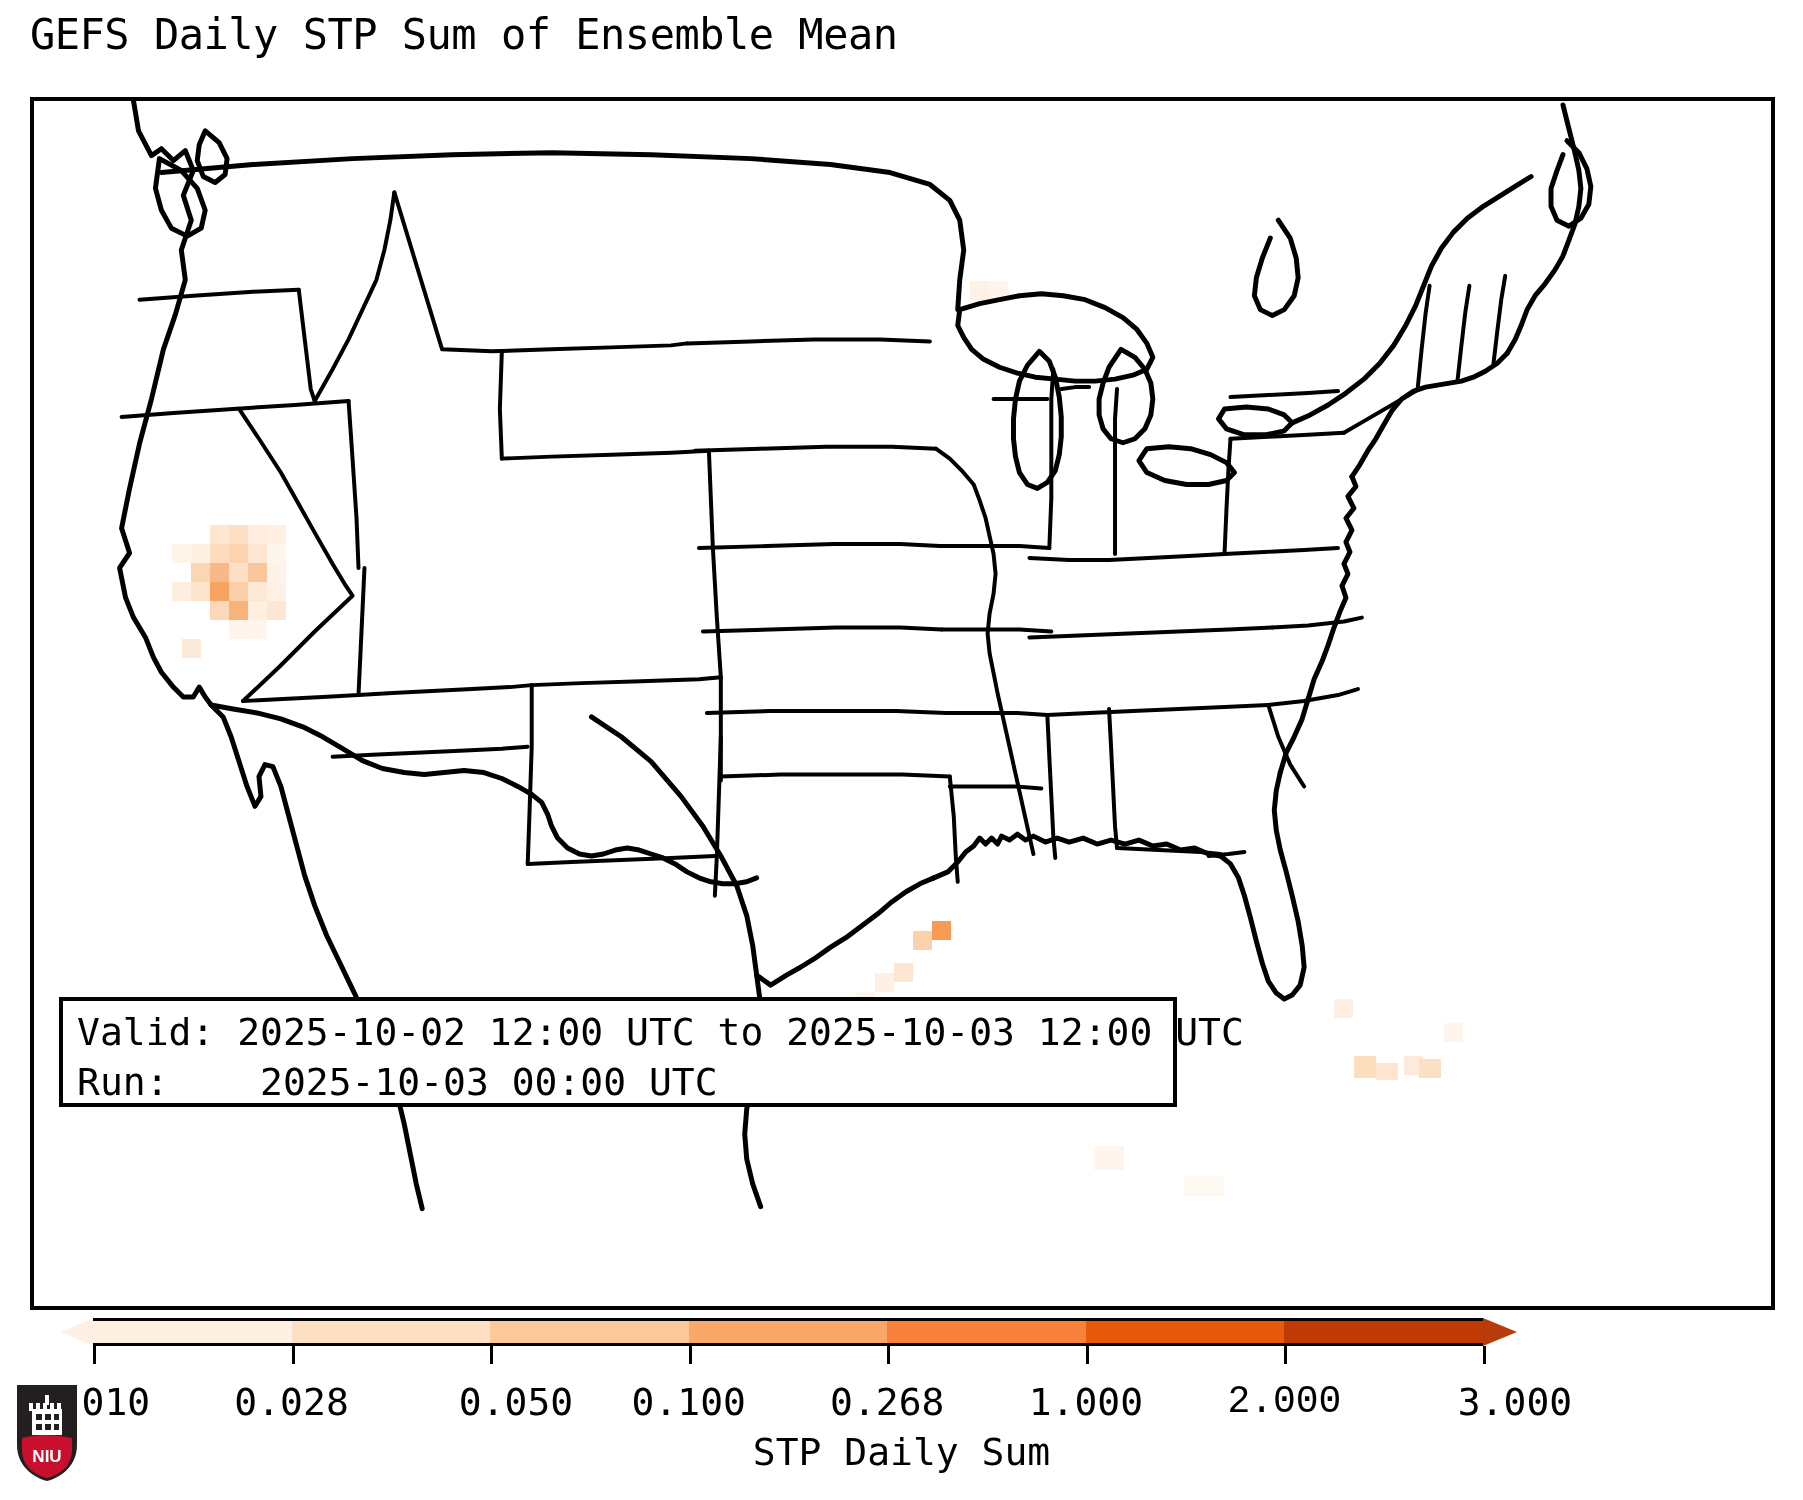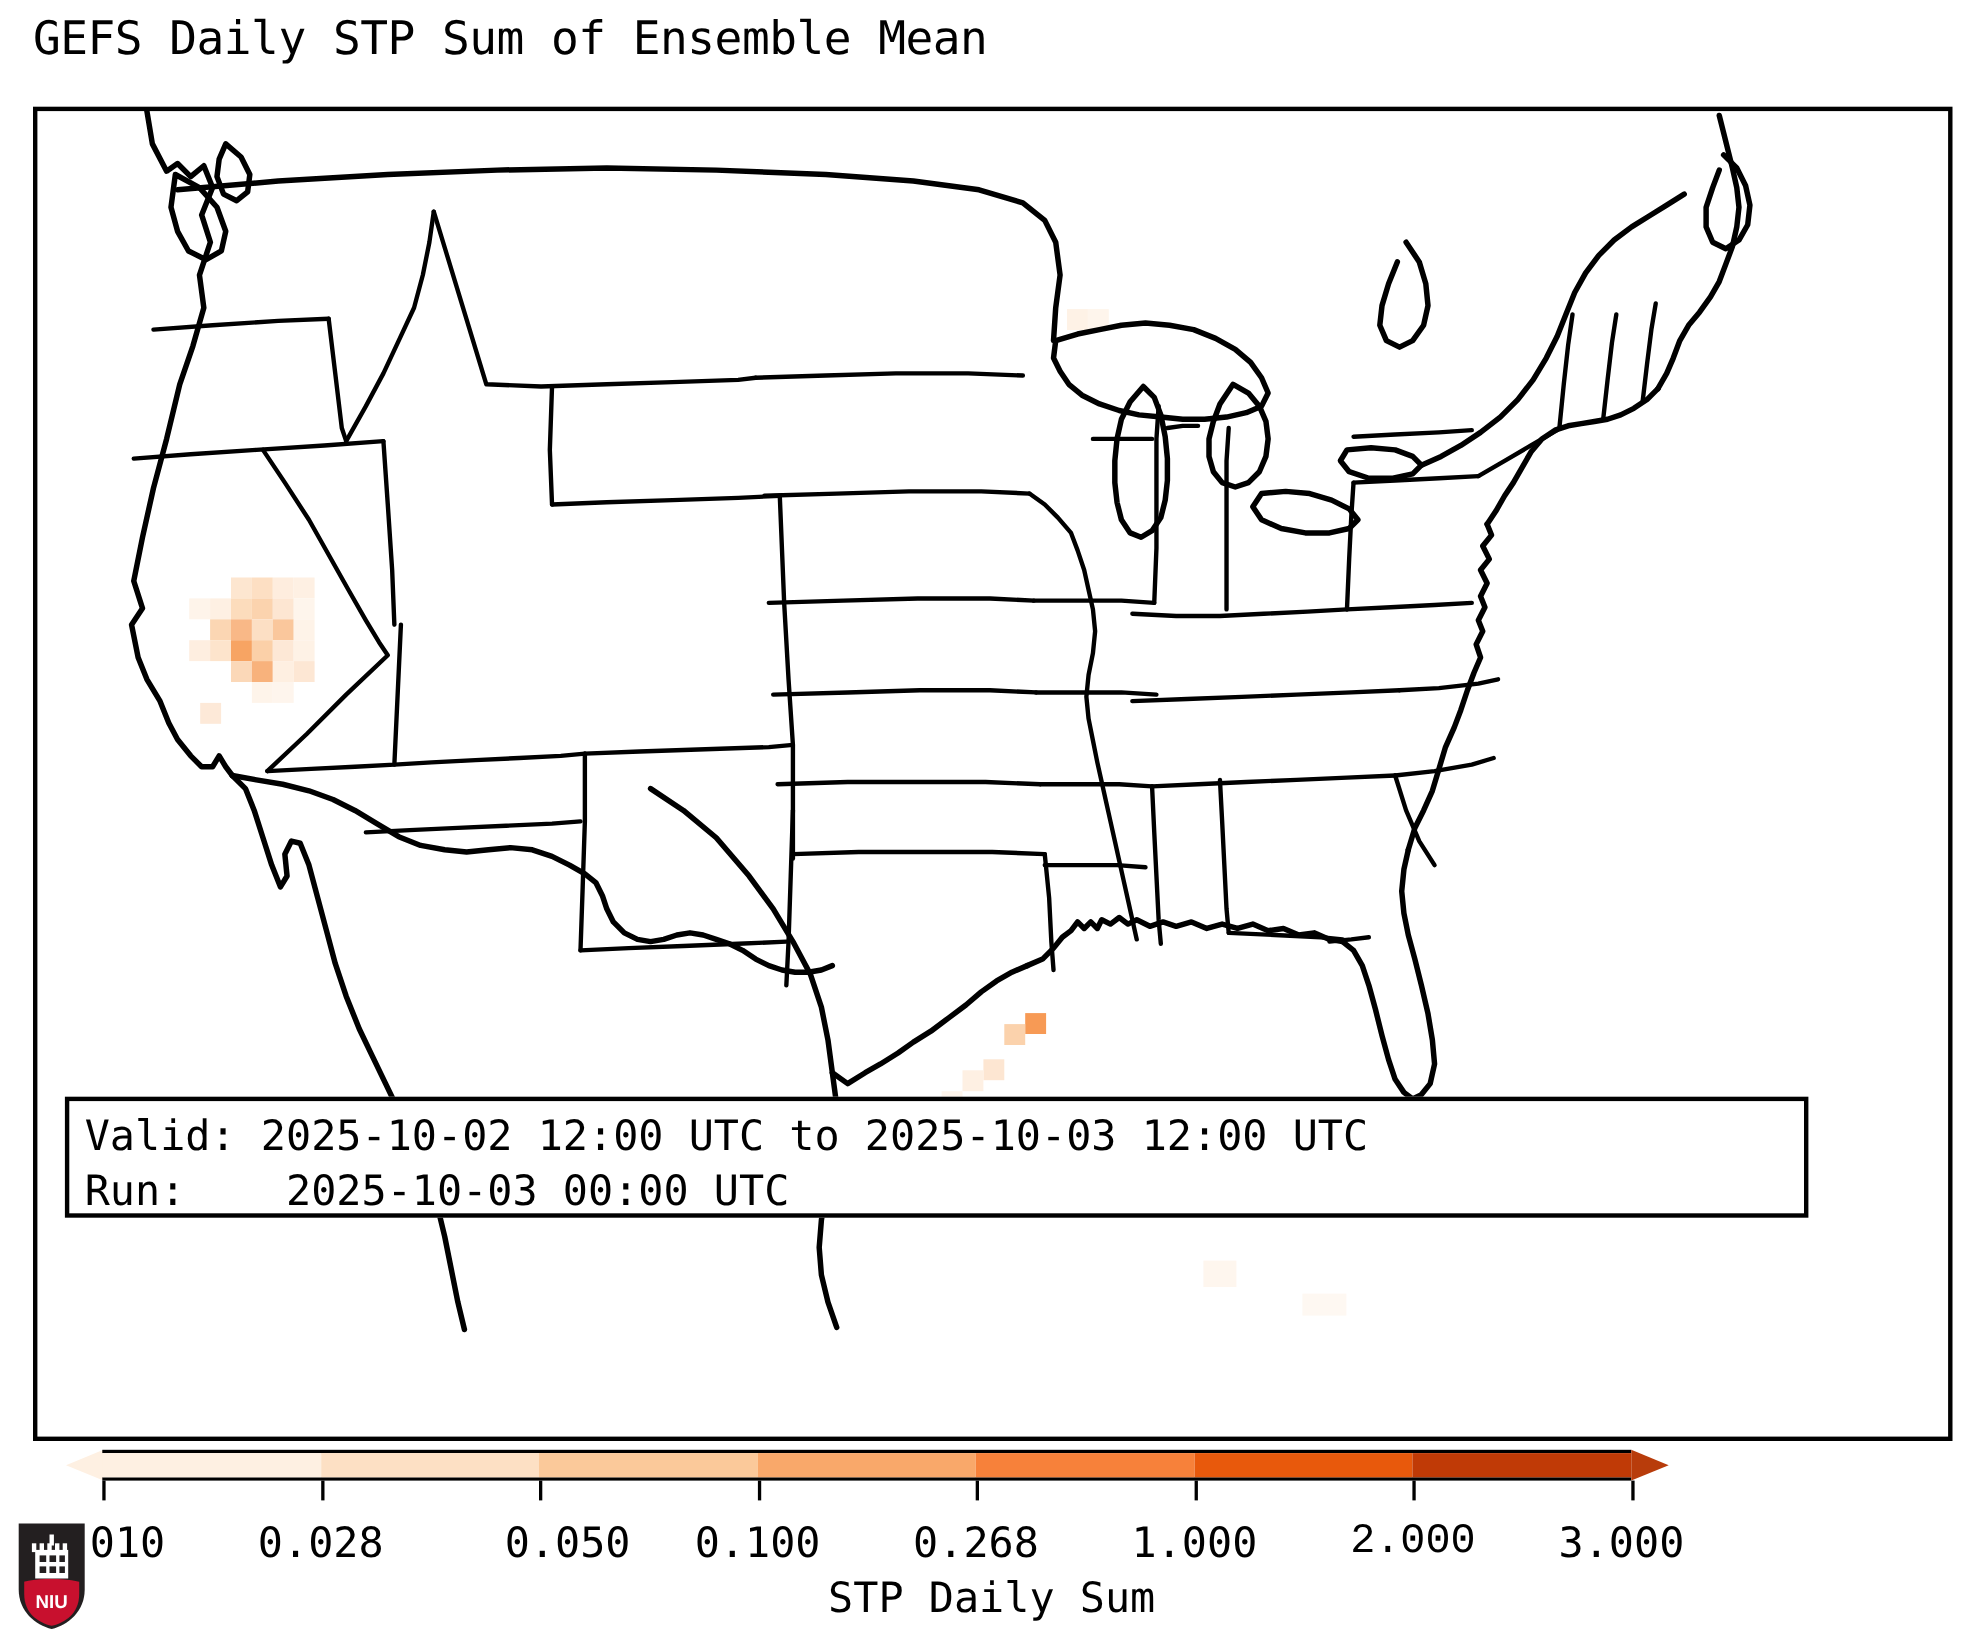--- a/index.html
+++ b/index.html
@@ -11,21 +11,21 @@
 
   
   #map-frame{position:absolute;left:30px;top:97px;width:1745px;height:1213px;
              border:4px solid #000;box-sizing:border-box;background:#fff;overflow:hidden;}
   #map-inner{position:absolute;inset:0;}
   #geo-svg{position:absolute;left:0;top:0;width:100%;height:100%;}
   #cells{position:absolute;inset:0;}
   .cell{position:absolute;}
 
   
-  #info-box{position:absolute;left:59px;top:997px;width:1585px;height:110px;
+  #info-box{position:absolute;left:59px;top:997px;width:1118px;height:110px;
             border:4px solid #000;background:#fff;box-sizing:border-box;
             padding:6px 14px 0 14px;z-index:5;}
   .info-line{font-size:38px;line-height:50px;color:#000;white-space:pre;}
 
   
   #cbar-wrap{position:absolute;left:0;top:1318px;width:1803px;height:60px;}
   #cbar-body{position:absolute;left:93px;top:0;width:1390px;height:28px;
              border-top:3px solid #000;border-bottom:3px solid #000;box-sizing:border-box;
              display:flex;}
   #cbar-body .seg{flex:1 1 0;height:100%;}
@@ -317,21 +317,21 @@
     </div>
 </div>
 <div id="cbar-labels">
     <div class="lb" style="left: 93px;">0.010</div>
     <div class="lb" style="left: 291.571px;">0.028</div>
     <div class="lb" style="left: 516px;">0.050</div>
     <div class="lb" style="left: 688.714px;">0.100</div>
     <div class="lb" style="left: 887.286px;">0.268</div>
     <div class="lb" style="left: 1085.86px;">1.000</div>
     <div class="lb" style="left: 1284.43px; font-family: Liberation Mono, monospace;">2.000</div>
-    <div class="lb" style="left: 1474px;">3.000</div>
+    <div class="lb" style="left: 1515px;">3.000</div>
   </div>
 <div id="cbar-title">STP Daily Sum</div>
 
 <svg id="niu-logo" viewBox="0 0 66 100">
   <path d="M3,2 H63 V62 C63,82 48,94 33,98 C18,94 3,82 3,62 Z" fill="#231f20"></path>
   <path d="M8,55 C8,55 30,49 58,55 L58,66 C58,84 45,92 33,95 C21,92 8,84 8,66 Z" fill="#c8102e"></path>
   <g fill="#ffffff">
     <rect x="18" y="26" width="30" height="26"></rect>
     <rect x="15" y="20" width="4" height="8"></rect>
       <rect x="22" y="20" width="4" height="8"></rect>

